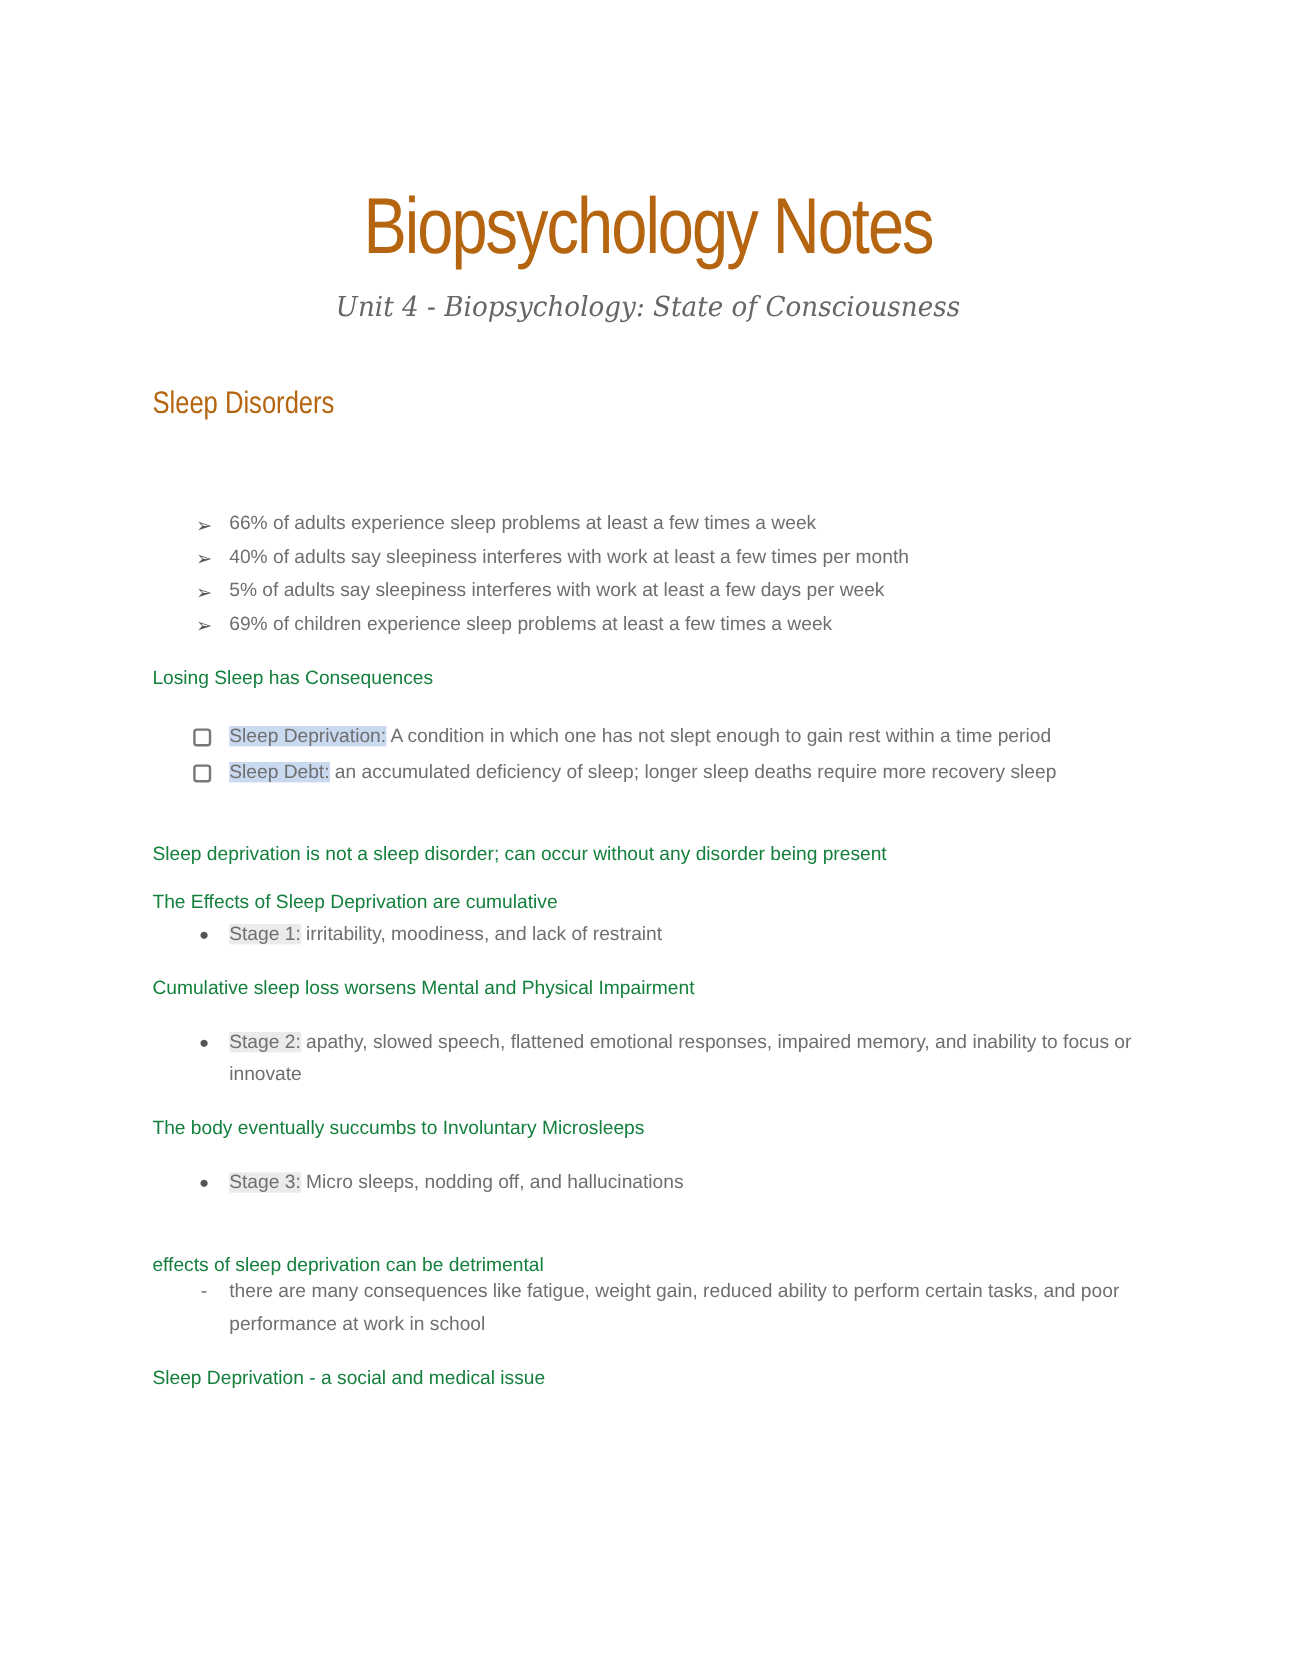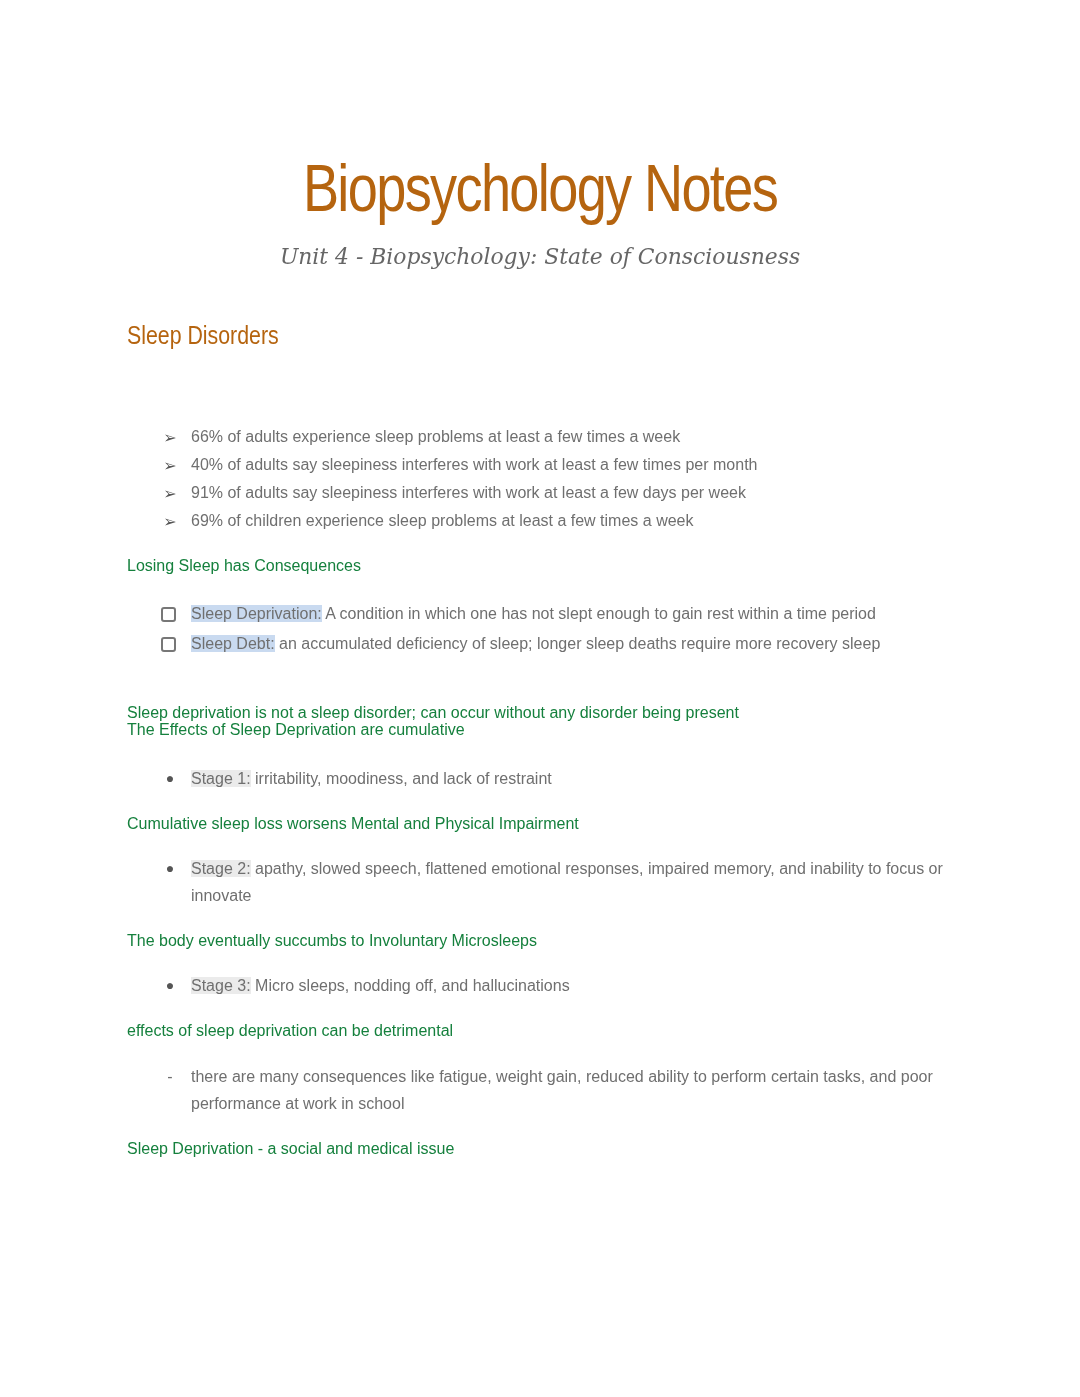--- a/index.html
+++ b/index.html
@@ -35,60 +35,60 @@
 <div class="item" style="top:428px">
   <span class="mark arrow">➢</span>
   <span class="txt">66% of adults experience sleep problems at least a few times a week</span>
 </div>
 <div class="item" style="top:456px">
   <span class="mark arrow">➢</span>
   <span class="txt">40% of adults say sleepiness interferes with work at least a few times per month</span>
 </div>
 <div class="item" style="top:484px">
   <span class="mark arrow">➢</span>
-  <span class="txt">91% of adults say sleepiness interferes with work at least a few days per week</span>
+  <span class="txt">5% of adults say sleepiness interferes with work at least a few days per week</span>
 </div>
 <div class="item" style="top:512px">
   <span class="mark arrow">➢</span>
   <span class="txt">69% of children experience sleep problems at least a few times a week</span>
 </div>
 
 <div class="line" style="top:557px">Losing Sleep has Consequences</div>
 
 <div class="item" style="top:605px">
   <span class="box"></span>
   <span class="txt"><span class="hl-blue">Sleep Deprivation:</span><span> A condition in which one has not slept enough to gain rest within a time period</span></span>
 </div>
 <div class="item" style="top:635px">
   <span class="box"></span>
   <span class="txt"><span class="hl-blue">Sleep Debt:</span><span> an accumulated deficiency of sleep; longer sleep deaths require more recovery sleep</span></span>
 </div>
 
 <div class="line" style="top:704px">Sleep deprivation is not a sleep disorder; can occur without any disorder being present</div>
-<div class="line" style="top:721px">The Effects of Sleep Deprivation are cumulative</div>
+<div class="line" style="top:744px">The Effects of Sleep Deprivation are cumulative</div>
 
 <div class="item" style="top:770px">
   <span class="mark bullet">●</span>
   <span class="txt"><span class="hl-gray">Stage 1:</span><span> irritability, moodiness, and lack of restraint</span></span>
 </div>
 
 <div class="line" style="top:815px">Cumulative sleep loss worsens Mental and Physical Impairment</div>
 
 <div class="item" style="top:855px; width:800px">
   <span class="mark bullet" style="top:5px">●</span>
   <span class="txt wrap"><span class="hl-gray">Stage 2:</span><span> apathy, slowed speech, flattened emotional responses, impaired memory, and inability to focus or innovate</span></span>
 </div>
 
 <div class="line" style="top:932px">The body eventually succumbs to Involuntary Microsleeps</div>
 
 <div class="item" style="top:977px">
   <span class="mark bullet">●</span>
   <span class="txt"><span class="hl-gray">Stage 3:</span><span> Micro sleeps, nodding off, and hallucinations</span></span>
 </div>
 
-<div class="line" style="top:1022px">effects of sleep deprivation can be detrimental</div>
+<div class="line" style="top:1046px">effects of sleep deprivation can be detrimental</div>
 
 <div class="item" style="top:1063px; width:800px">
   <span class="mark" style="top:5px">-</span>
   <span class="txt wrap">there are many consequences like fatigue, weight gain, reduced ability to perform certain tasks, and poor performance at work in school</span>
 </div>
 
 <div class="line" style="top:1140px">Sleep Deprivation - a social and medical issue</div>
 
 </body></html>

